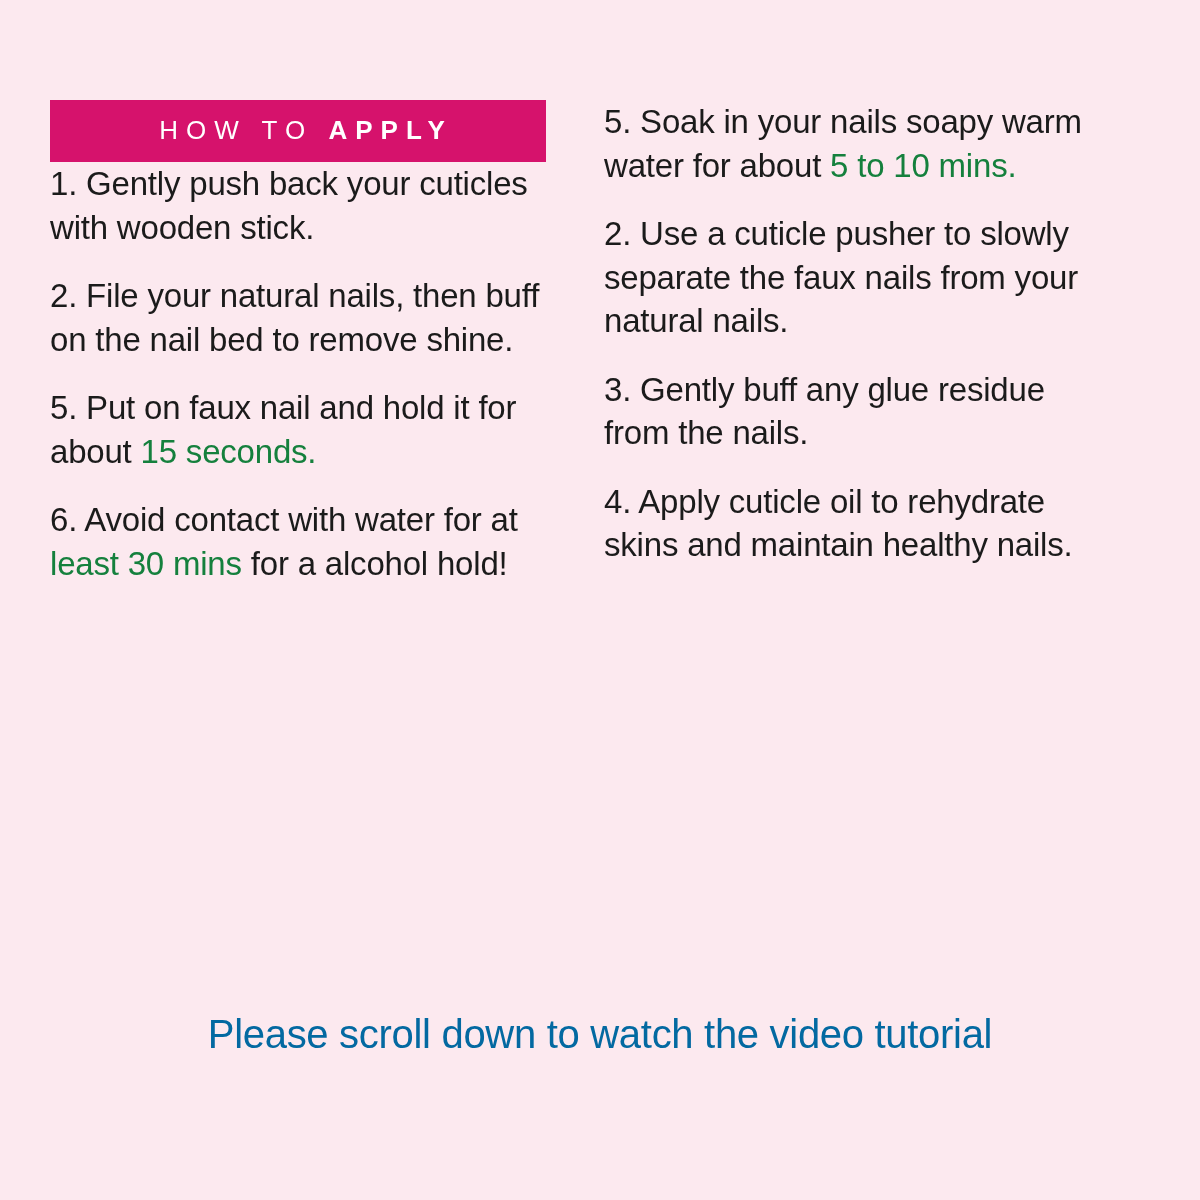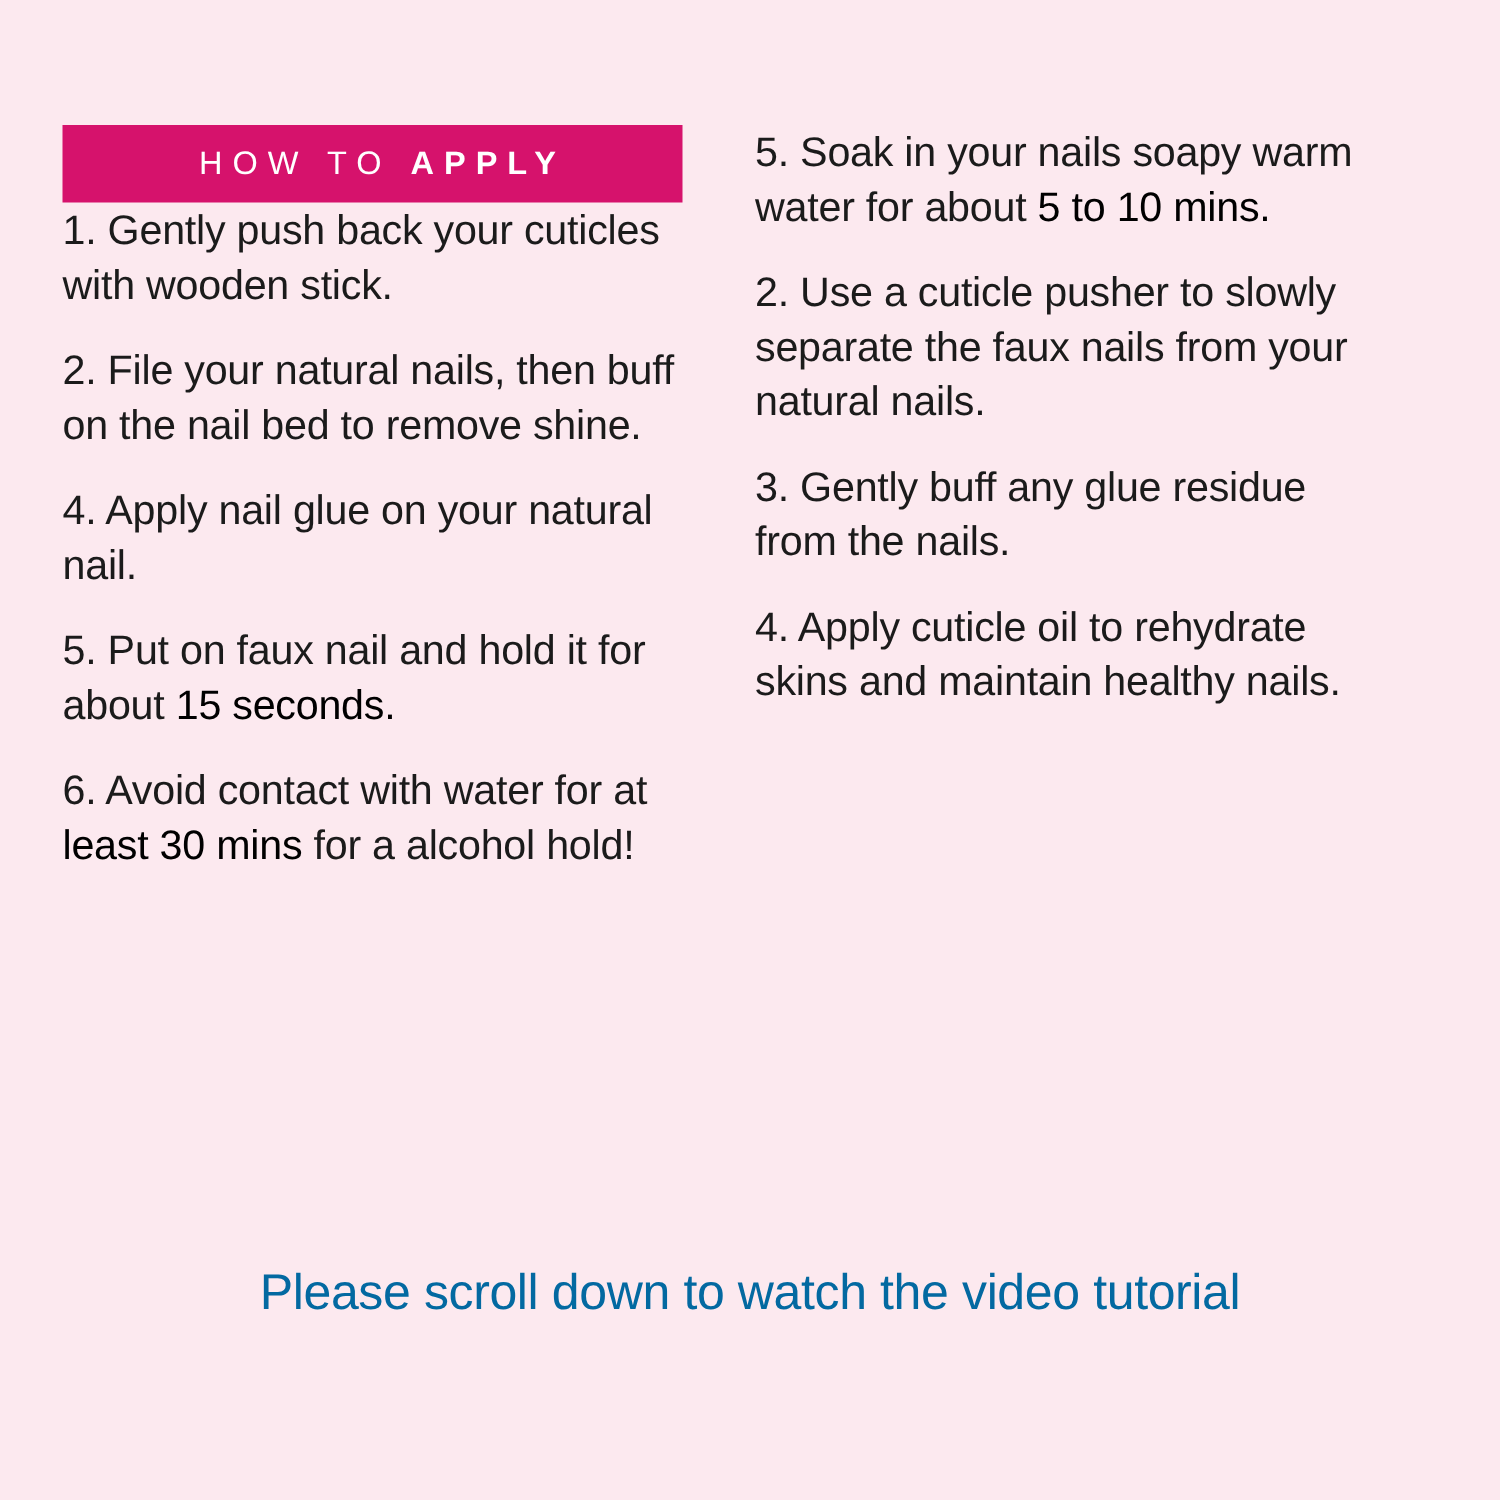--- a/index.html
+++ b/index.html
@@ -47,21 +47,21 @@
     padding: 0 0 0 0;
   }
   .step {
     color: #1b1b1b;
     font-size: 33px;
     line-height: 1.32;
     margin-bottom: 25px;
     letter-spacing: -0.2px;
   }
   .hl {
-    color: #000000;
+    color: #15803d;
   }
   .footer-note {
     position: absolute;
     left: 0;
     right: 0;
     top: 1012px;
     text-align: center;
     color: #0369a1;
     font-size: 40px;
     letter-spacing: -0.3px;
@@ -72,21 +72,20 @@
 
 <div class="page">
 
   <div class="columns">
 
     <div class="column">
       <div class="col-header"><span class="light">HOW TO </span><span>APPLY</span></div>
       <div class="steps">
         <div class="step"><span>1. Gently push back your cuticles with wooden stick.</span><span class="hl"></span><span></span></div>
         <div class="step"><span>2. File your natural nails, then buff on the nail bed to remove shine.</span><span class="hl"></span><span></span></div>
-        <div class="step"><span>4. Apply nail glue on your natural nail.</span><span class="hl"></span><span></span></div>
         <div class="step"><span>5. Put on faux nail and hold it for about </span><span class="hl">15 seconds.</span><span></span></div>
         <div class="step"><span>6. Avoid contact with water for at </span><span class="hl">least 30 mins</span><span> for a alcohol hold!</span></div>
       </div>
     </div>
 
     <div class="column">
       <div class="steps">
         <div class="step"><span>5. Soak in your nails soapy warm water for about </span><span class="hl">5 to 10 mins.</span><span></span></div>
         <div class="step"><span>2. Use a cuticle pusher to slowly separate the faux nails from your natural nails.</span><span class="hl"></span><span></span></div>
         <div class="step"><span>3. Gently buff any glue residue from the nails.</span><span class="hl"></span><span></span></div>

